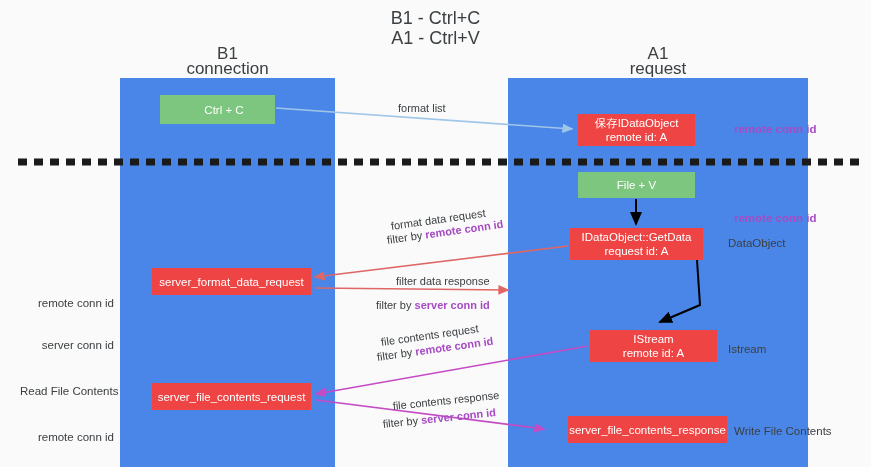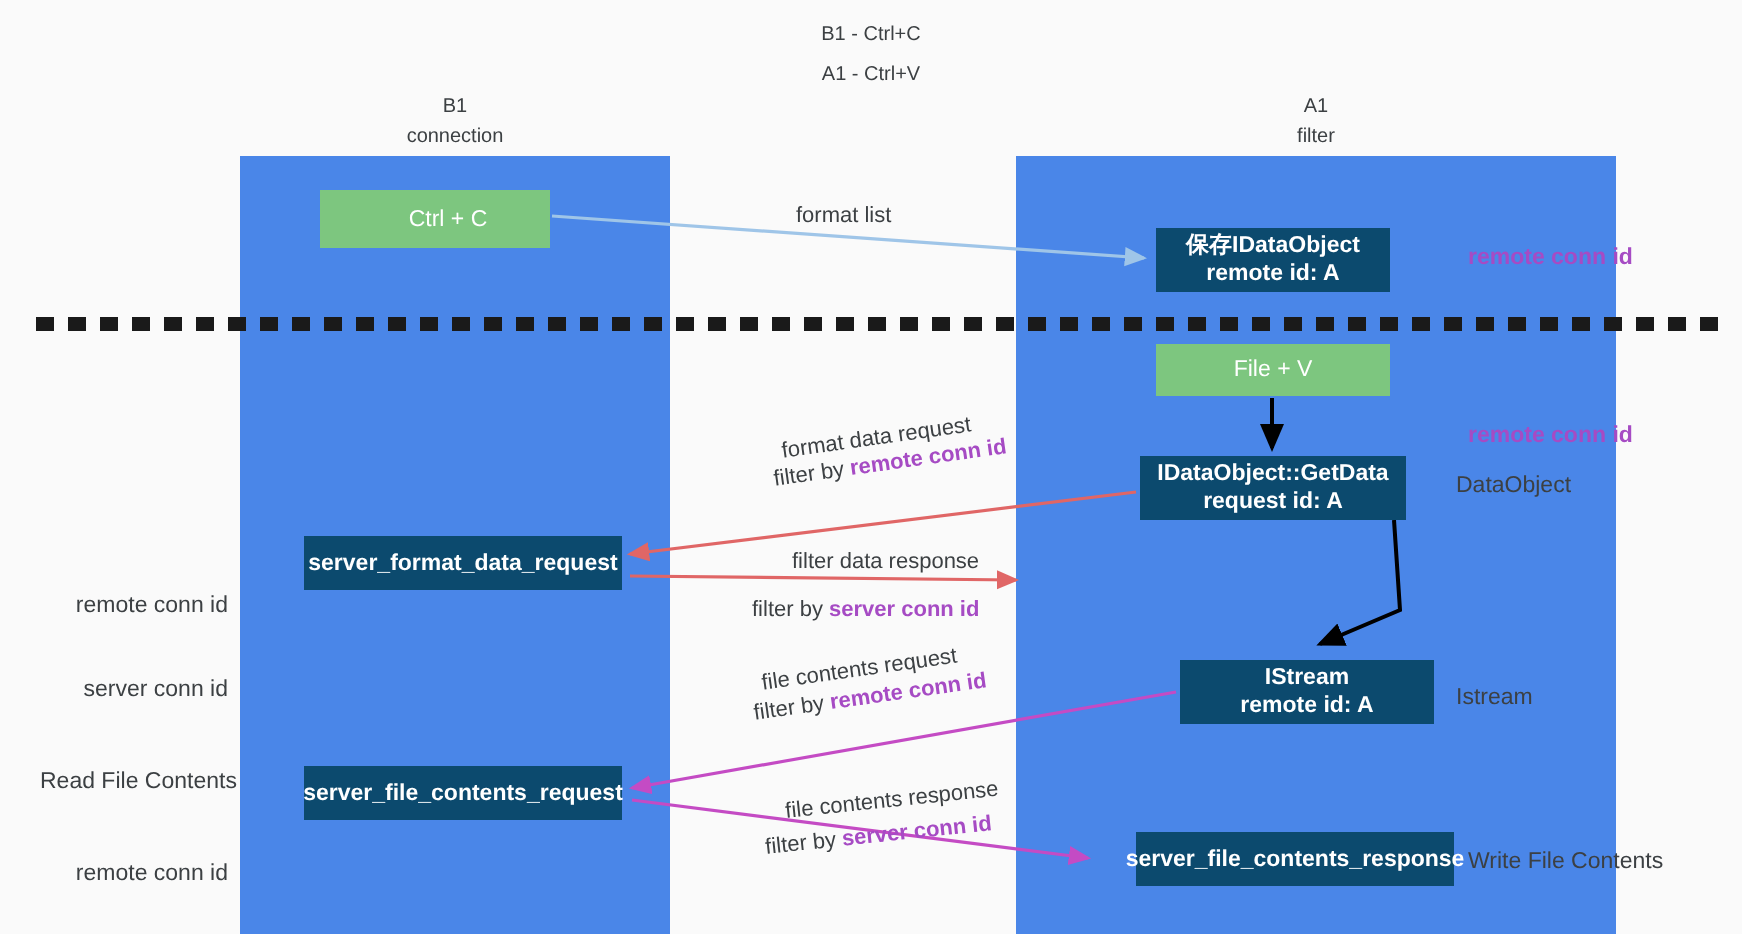--- a/index.html
+++ b/index.html
@@ -13,37 +13,37 @@
   }
   #stage{position:absolute;left:0;top:0;width:871px;height:467px;}
 
   
   .lane{position:absolute;background:#4a86e8;}
   #lane-b1{left:120px;top:78px;width:215px;height:389px;}
   #lane-a1{left:508px;top:78px;width:300px;height:389px;}
 
   
   .title-block{
-    position:absolute;text-align:center;font-size:10px;line-height:15px;
+    position:absolute;text-align:center;font-size:17px;line-height:15px;
     color:#3c4043;white-space:pre;
   }
-  #main-title{left:0;top:8px;width:871px;font-size:10px;line-height:20px;}
+  #main-title{left:0;top:8px;width:871px;font-size:18px;line-height:20px;}
   #hdr-b1{left:120px;top:46px;width:215px;}
   #hdr-a1{left:508px;top:46px;width:300px;}
 
   
   .node{
     position:absolute;box-sizing:border-box;
     display:flex;align-items:center;justify-content:center;
     text-align:center;color:#ffffff;font-size:11.5px;line-height:14px;
     white-space:pre;
   }
   .node.green{background:#76c893;}
   .node.green{background:#7dc67f;}
-  .node.orange{background:#0c4a6e;font-weight:bold;}
+  .node.orange{background:#ef4444;}
   .node.green{color:#ffffff;}
 
   #n-ctrlc{left:160px;top:95px;width:115px;height:29px;padding-left:13px;}
   #n-save{left:578px;top:114px;width:117px;height:32px;}
   #n-ctrlv{left:578px;top:172px;width:117px;height:26px;}
   #n-getdata{left:570px;top:228px;width:133px;height:32px;}
   #n-sfdreq{left:152px;top:268px;width:159px;height:27px;}
   #n-sfdresp{left:512px;top:278px;width:158px;height:27px;}
   #n-istream{left:590px;top:330px;width:127px;height:32px;}
   #n-sfcreq{left:152px;top:383px;width:159px;height:27px;}
@@ -122,21 +122,21 @@
     <line x1="588" y1="346" x2="316" y2="394" stroke="#c44bc4" stroke-width="1.6" marker-end="url(#ah-mag)"></line>
 
     <line x1="316" y1="400" x2="544" y2="429" stroke="#c44bc4" stroke-width="1.6" marker-end="url(#ah-mag)"></line>
   </svg>
 
   <div class="title-block" id="main-title">B1 - Ctrl+C
 A1 - Ctrl+V</div>
   <div class="title-block" id="hdr-b1">B1
 connection</div>
   <div class="title-block" id="hdr-a1">A1
-filter</div>
+request</div>
 
   <div class="node green" id="n-ctrlc">Ctrl + C</div>
   <div class="node orange" id="n-save">保存IDataObject
 remote id: A</div>
   <div class="node green" id="n-ctrlv">File + V</div>
   <div class="node orange" id="n-getdata">IDataObject::GetData
 request id: A</div>
   <div class="node orange" id="n-sfdreq">server_format_data_request</div>
   <div class="node orange" id="n-istream">IStream
 remote id: A</div>

